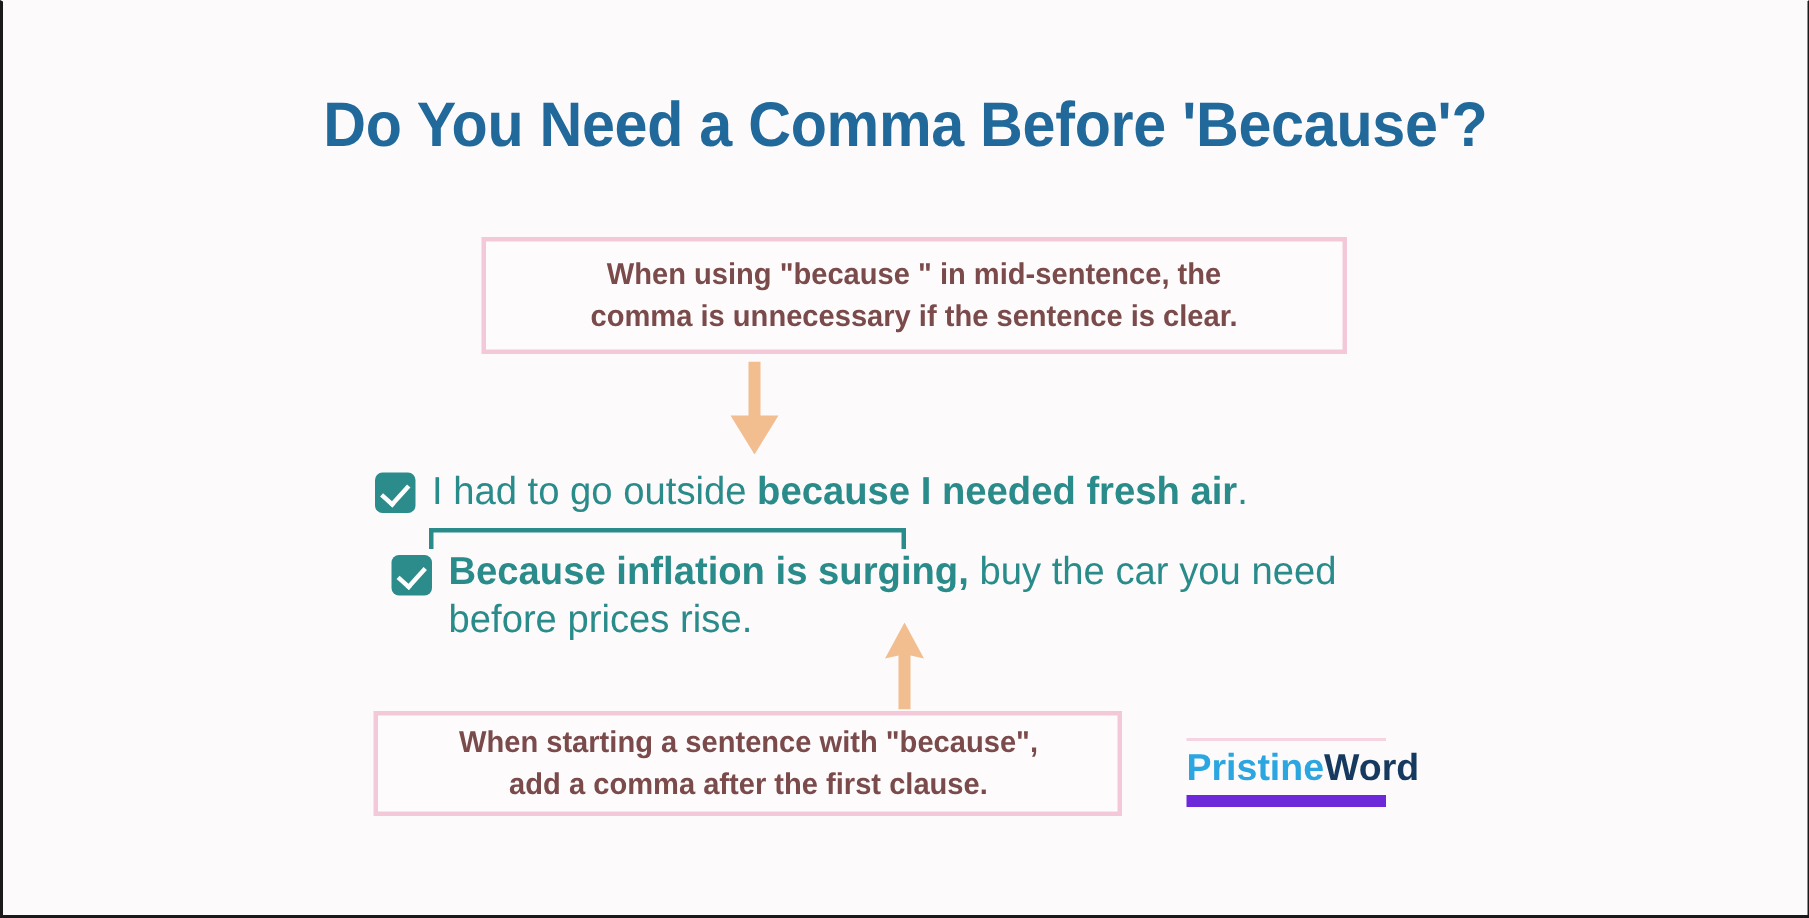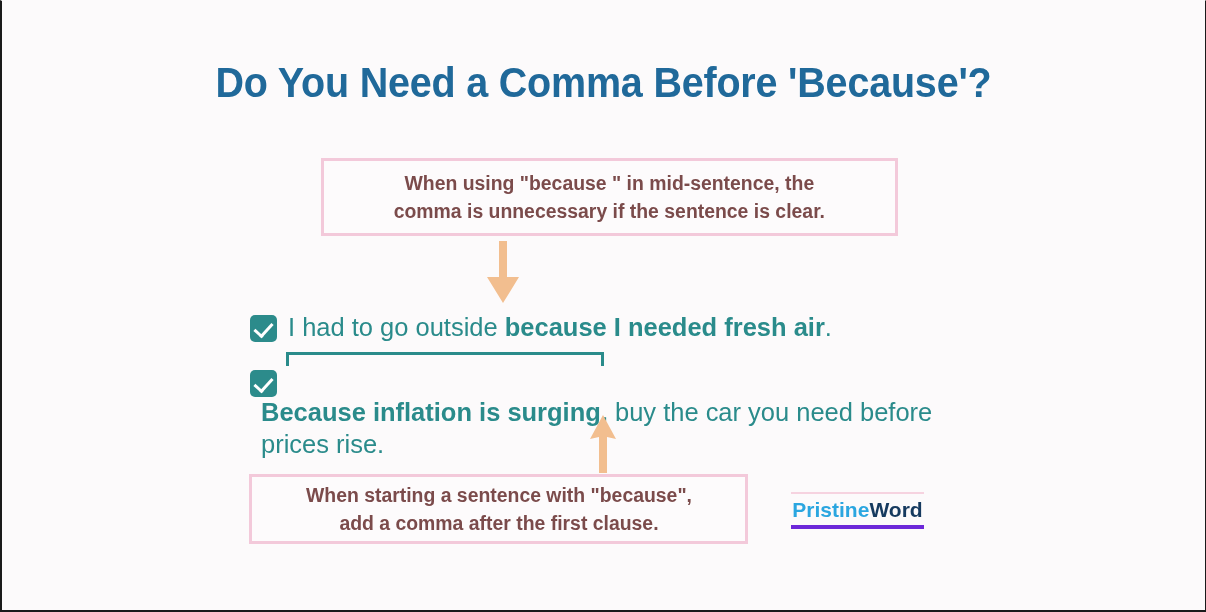--- a/index.html
+++ b/index.html
@@ -76,21 +76,21 @@
   #arrow-down { left: 481px; top: 240px; }
   #arrow-up   { left: 586px; top: 414px; }
 
   
   .example {
     position: absolute;
     display: flex;
     align-items: flex-start;
   }
   #example-1 { left: 248px; top: 296px; width: 700px; margin-top: 15px; }
-  #example-2 { left: 248px; top: 364px; width: 700px; flex-direction: column; }
+  #example-2 { left: 259px; top: 364px; width: 700px; }
 
   .checkbox {
     flex: 0 0 auto;
     width: 27px;
     height: 27px;
     border-radius: 5px;
     background: #2C8B8B;
     position: relative;
     margin-top: 3px;
   }
@@ -132,24 +132,24 @@
   }
 
   
   #logo {
     position: absolute;
     left: 789px;
     top: 491px;
     width: 133px;
     padding: 4px 0 3px 0;
     border-top: 2px solid #F6D3E0;
-    border-bottom: 4px solid #6d28d9;
-    text-align: center;
-    font-family: "Liberation Sans Narrow", "Liberation Sans", sans-serif;
-    font-size: 21px;
+    border-bottom: 8px solid #6d28d9;
+    text-align: right;
+    font-family: "Liberation Sans Narrow", "Liberation Sans", sans-serif;
+    font-size: 25px;
     font-weight: bold;
     white-space: nowrap;
   }
   #logo .logo-a { color: #2BA6E0; }
   #logo .logo-b { color: #163A5F; }
 </style>
 </head>
 <body>
 
 <div id="canvas">

